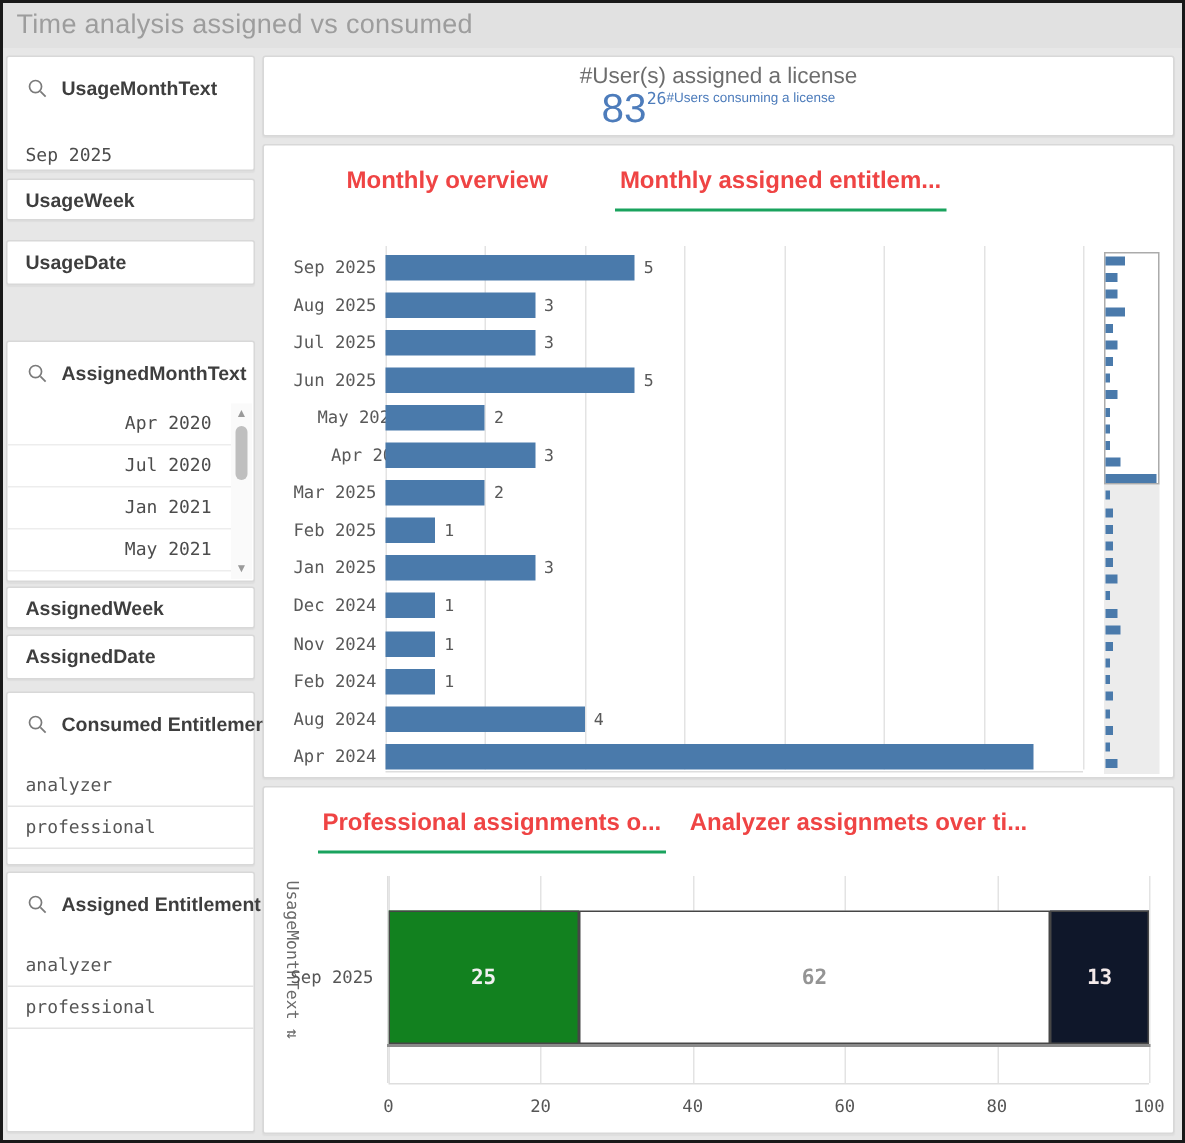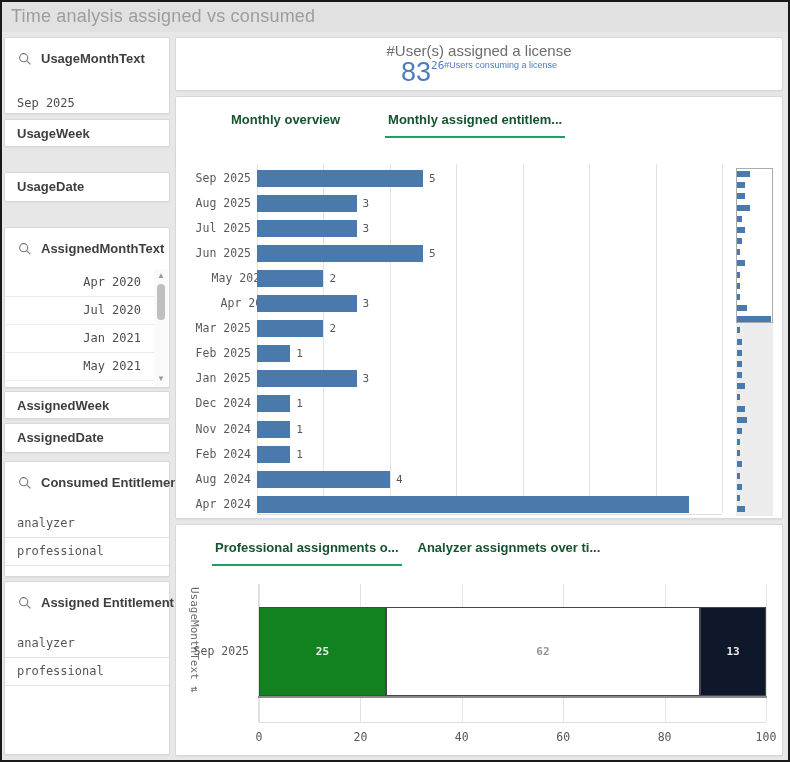--- a/index.html
+++ b/index.html
@@ -6,21 +6,21 @@
   body{width:790px;height:762px;position:relative;background:#e7e7e7;
        font-family:"Liberation Sans",sans-serif;overflow:hidden}
   .frame{position:absolute;left:0;top:0;right:0;bottom:0;border:2px solid #191919;pointer-events:none;z-index:99}
   .mono{font-family:"DejaVu Sans Mono",monospace}
   .titlebar{position:absolute;left:2px;top:2px;right:2px;height:30px;background:#e1e1e1}
   .page-title{position:absolute;left:11px;top:6px;font-size:18px;color:#9d9d9d;letter-spacing:.2px}
 
   .card{position:absolute;background:#fff;border:1px solid #d8d8d8;border-radius:2px;
         box-sizing:border-box;box-shadow:0 1px 1px rgba(0,0,0,.04)}
   .sb{left:4px;width:166px}
-  .sb1{top:37px;height:77px}.sb2{top:119px;height:28px}.sb3{top:172px;height:30px}
+  .sb1{top:37px;height:77px}.sb2{top:119px;height:28px}.sb3{top:160px;height:30px}
   .sb4{top:227px;height:161px;overflow:hidden}.sb5{top:391px;height:28px}.sb6{top:423px;height:30px}
   .sb7{top:461px;height:116px}.sb8{top:581px;height:174px}
 
   .fp-head{display:flex;align-items:center;gap:9px;padding:13px 10px 0 13px}
   .fp-title{font-weight:bold;font-size:13px;color:#3e3e3e;white-space:nowrap}
   .collapsed-label{font-weight:bold;font-size:13px;color:#3e3e3e;padding:6px 0 0 12px}
   .search-ic{flex:0 0 auto}
 
   .lb-single{position:absolute;left:0;right:0;top:52px;height:26px;line-height:26px;
              padding-left:12px;font-size:12px;color:#4c4c4c}
@@ -43,40 +43,40 @@
   .kpi-val{font-size:27px;line-height:1;font-weight:400}
   .kpi-side{display:flex;flex-direction:row;margin-top:1px}
   .kpi-sup{font-size:11px;line-height:11px}
   .kpi-sub{font-size:9px;line-height:10px}
 
   .tc{top:96px;height:423px}
   .bc{top:524px;height:232px}
   .tabs{display:flex;align-items:flex-end;padding-top:15px}
   .tabs-top{padding-left:52px;gap:42px}
   .tabs-bot{padding-left:36px;gap:13px}
-  .tab{font-weight:bold;font-size:13px;color:#14532d;padding:0 3px 9px 3px;cursor:pointer;
+  .tab{font-weight:bold;font-size:16px;color:#ef4444;padding:0 3px 9px 3px;cursor:pointer;
        border-bottom:2px solid transparent}
   .tab.sel{border-bottom:2px solid #1aa35e}
 
   .plot,.splot{position:absolute;left:0;top:0;right:0;bottom:0;pointer-events:none}
   .vgrid{position:absolute;width:1px;background:#e3e3e3}
   .bar-cat{position:absolute;left:0;width:75px;text-align:right;font-size:11.5px;color:#595959}
   .hbar{position:absolute;height:17px;pointer-events:auto}
   .bar-val{position:absolute;font-size:11px;color:#595959}
 
   .minimap{position:absolute;left:560px;top:71px;width:37px;height:348px;background:#ececec}
   .mm-view{position:absolute;left:0;top:0;width:35px;height:153px;background:#fff;border:1px solid #ababab}
   .mm-bar{position:absolute;left:1px;height:6px}
 
   .ylab{position:absolute;left:12px;top:62px;height:130px;writing-mode:vertical-rl;
         font-size:11px;color:#6a6a6a;display:flex;align-items:center;gap:6px}
   .cat-label{position:absolute;left:0;width:73px;top:119px;text-align:right;font-size:11.5px;color:#565656}
   .seg{position:absolute;box-sizing:border-box;border:1px solid #464646;
        display:flex;align-items:center;justify-content:center;pointer-events:auto}
-  .seg span{font-size:11px;font-weight:bold}
+  .seg span{font-size:14px;font-weight:bold}
   .tick{position:absolute;width:40px;text-align:center;font-size:11.5px;color:#565656;top:205px}
   .axis-h{position:absolute;background:#8a8a8a}
   .axis-light{position:absolute;background:#dedede}
 </style>
 </head>
 <body>
 
 <div class="titlebar"></div>
 <div class="page-title">Time analysis assigned vs consumed</div>
 

